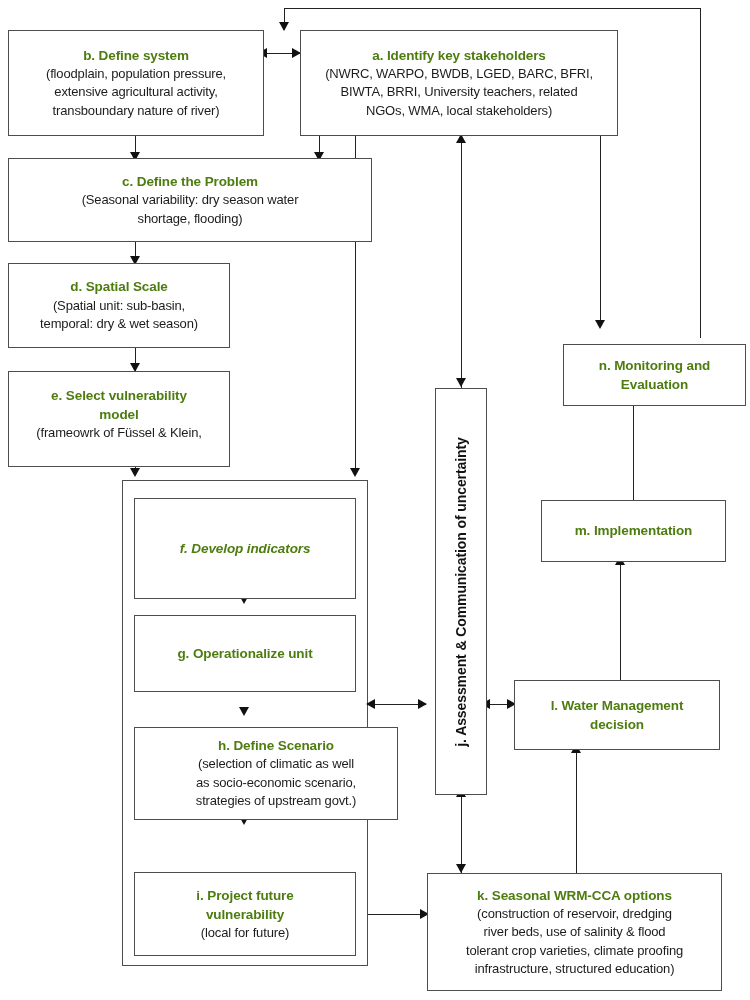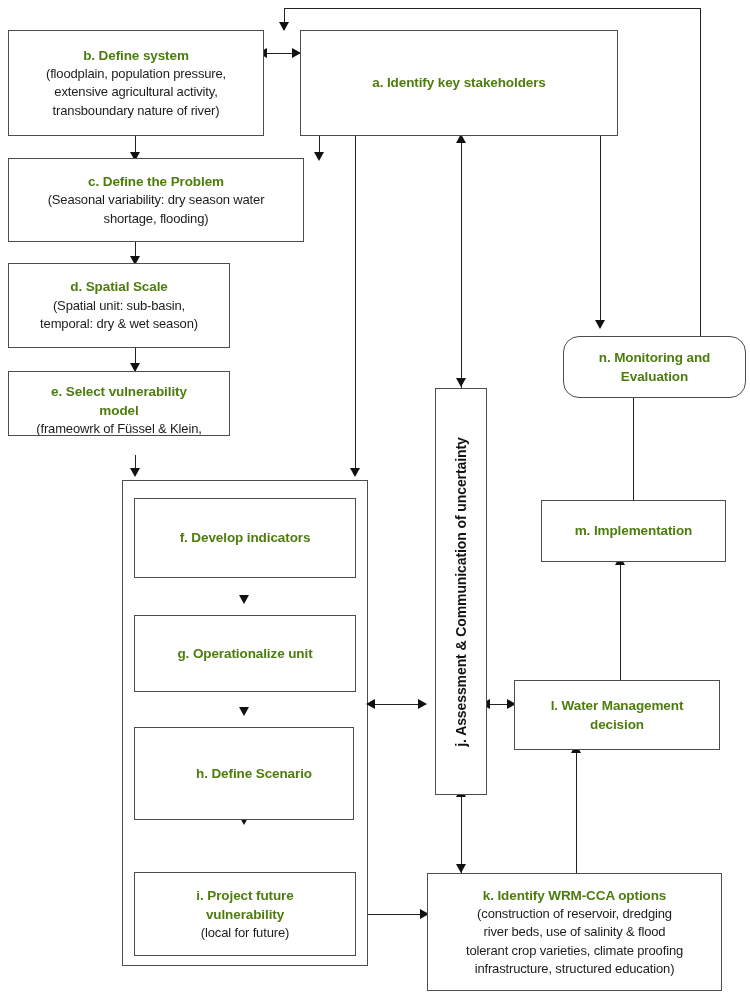--- a/index.html
+++ b/index.html
@@ -154,77 +154,83 @@
 
   <div class="box" style="left:8px;top:30px;width:256px;height:106px;">
     <div class="ttl">b. Define system</div>
     <div class="sub">(floodplain, population pressure,
 extensive agricultural activity,
 transboundary nature of river)</div>
   </div>
 
   <div class="box" style="left:300px;top:30px;width:318px;height:106px;">
     <div class="ttl">a. Identify key stakeholders</div>
-  </div>
-
-  <div class="box" style="left:8px;top:158px;width:296px;height:84px;">
+    <div class="sub">(NWRC, WARPO, BWDB, LGED, BARC, BFRI,
+BIWTA, BRRI, University teachers, related
+NGOs, WMA, local stakeholders)</div>
+  </div>
+
+  <div class="box" style="left:8px;top:158px;width:364px;height:84px;">
     <div class="ttl">c. Define the Problem</div>
     <div class="sub">(Seasonal variability: dry season water
 shortage, flooding)</div>
   </div>
 
   <div class="box" style="left:8px;top:263px;width:222px;height:85px;">
     <div class="ttl">d. Spatial Scale</div>
     <div class="sub">(Spatial unit: sub-basin,
 temporal: dry &amp; wet season)</div>
   </div>
 
-  <div class="box" style="left:8px;top:371px;width:222px;height:65px;justify-content:center;padding-top:14px;">
+  <div class="box" style="left:8px;top:371px;width:222px;height:96px;justify-content:flex-start;padding-top:14px;">
     <div class="ttl">e. Select vulnerability
 model</div>
     <div class="sub">(frameowrk of Füssel &amp; Klein,</div>
   </div>
 
-  <div class="box" style="left:134px;top:498px;width:222px;height:80px;">
+  <div class="box" style="left:134px;top:498px;width:222px;height:101px;font-style:italic;">
     <div class="ttl">f. Develop indicators</div>
   </div>
 
   <div class="box" style="left:134px;top:615px;width:222px;height:77px;">
     <div class="ttl">g. Operationalize unit</div>
   </div>
 
-  <div class="box" style="left:134px;top:727px;width:220px;height:93px;padding-left:20px;">
+  <div class="box" style="left:134px;top:727px;width:264px;height:93px;padding-left:20px;">
     <div class="ttl">h. Define Scenario</div>
+    <div class="sub">(selection of climatic as well
+as socio-economic scenario,
+strategies of upstream govt.)</div>
   </div>
 
   <div class="box" style="left:134px;top:872px;width:222px;height:84px;">
     <div class="ttl">i. Project future
 vulnerability</div>
     <div class="sub">(local for future)</div>
   </div>
 
   <div class="vbox" style="left:435px;top:388px;width:52px;height:407px;">
     <div class="vtxt">j. Assessment &amp; Communication of uncertainty</div>
   </div>
 
   <div class="box" style="left:427px;top:873px;width:295px;height:118px;">
-    <div class="ttl">k. Identify WRM-CCA options</div>
+    <div class="ttl">k. Seasonal WRM-CCA options</div>
     <div class="sub">(construction of reservoir, dredging
 river beds, use of salinity &amp; flood
 tolerant crop varieties, climate proofing
 infrastructure, structured education)</div>
   </div>
 
   <div class="box" style="left:514px;top:680px;width:206px;height:70px;">
     <div class="ttl">l. Water Management
 decision</div>
   </div>
 
   <div class="box" style="left:541px;top:500px;width:185px;height:62px;">
     <div class="ttl">m. Implementation</div>
   </div>
 
-  <div class="box" style="left:563px;top:336px;width:183px;height:62px;border-radius:16px;">
+  <div class="box" style="left:563px;top:344px;width:183px;height:62px;">
     <div class="ttl">n. Monitoring and
 Evaluation</div>
   </div>
 
 </div>
 
 </body></html>

